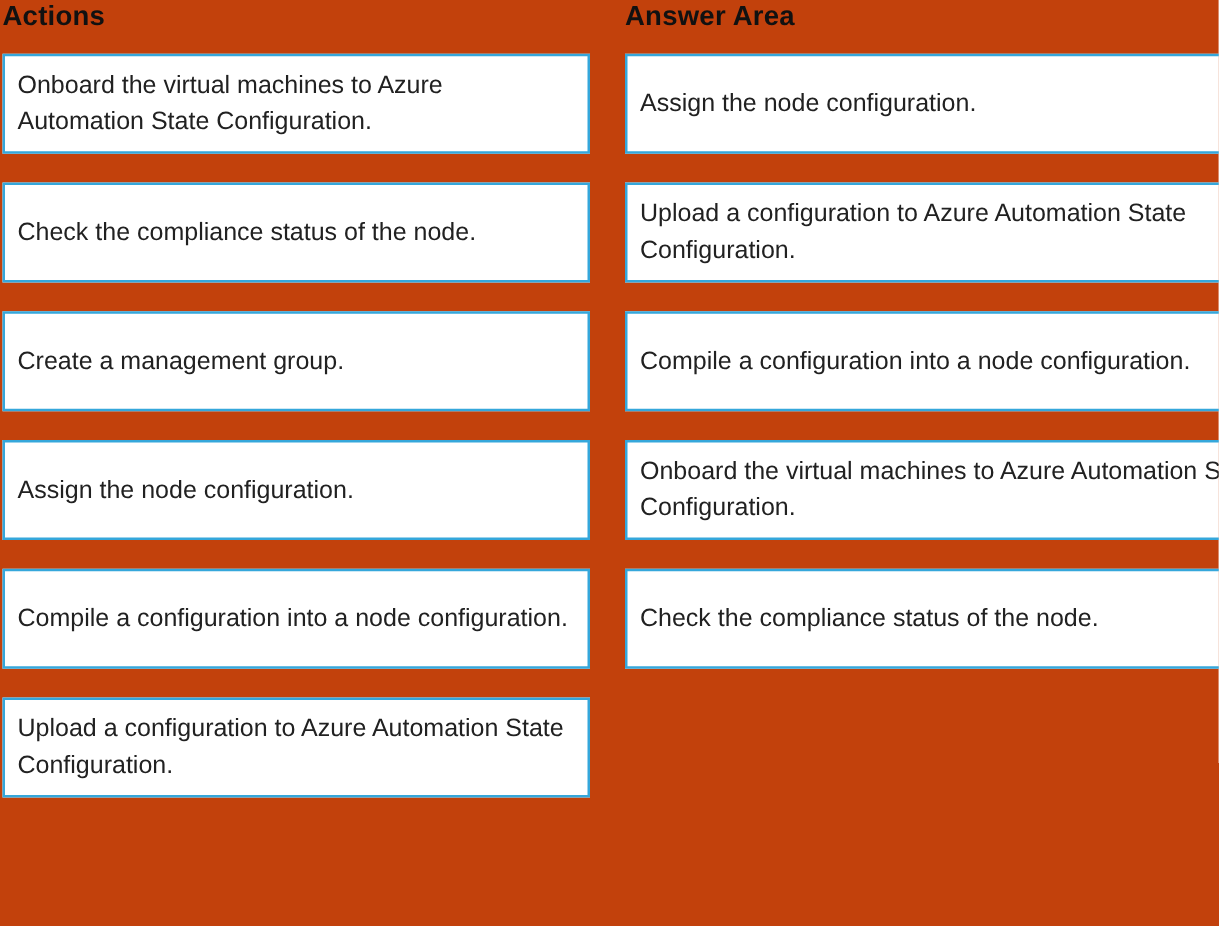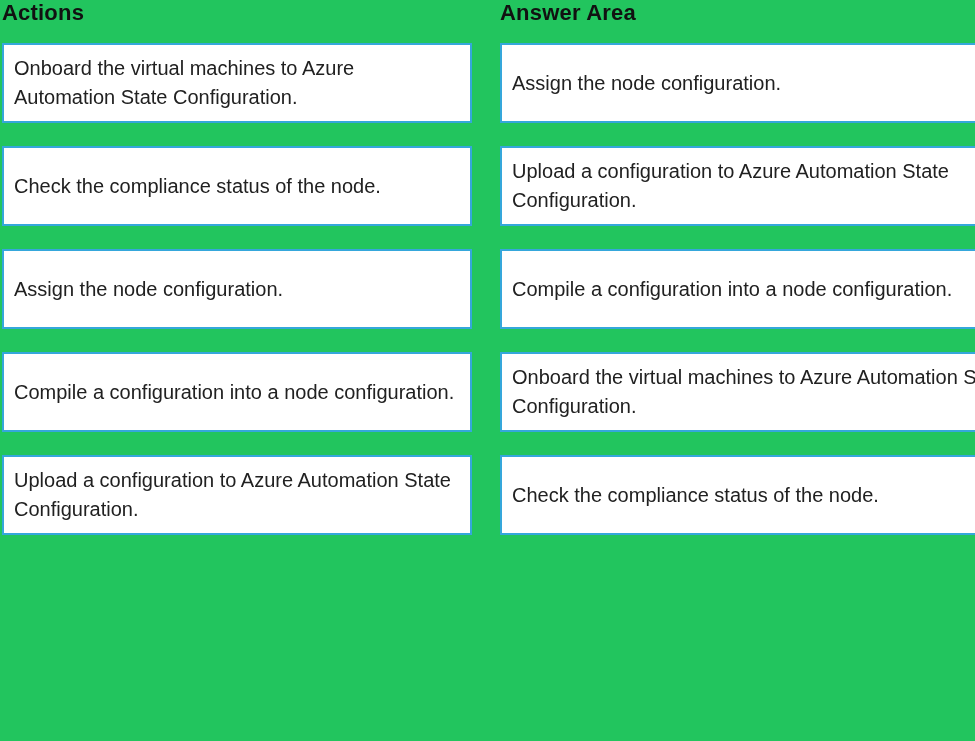--- a/index.html
+++ b/index.html
@@ -9,21 +9,21 @@
     width: 975px;
     height: 741px;
     overflow: hidden;
     font-family: "Liberation Sans", sans-serif;
     -webkit-font-smoothing: antialiased;
   }
   .stage {
     position: relative;
     width: 975px;
     height: 741px;
-    background: #22c55e;
+    background: #c2410c;
   }
   .column {
     position: absolute;
     top: 0;
   }
   .col-actions {
     left: 2px;
     width: 470px;
   }
   .col-answer {
@@ -65,20 +65,23 @@
     <div>
 
         <div class="card">
           <span class="card-label">Onboard the virtual machines to Azure Automation State Configuration.</span>
         </div>
 
         <div class="card">
           <span class="card-label">Check the compliance status of the node.</span>
         </div>
 
+        <div class="card">
+          <span class="card-label">Create a management group.</span>
+        </div>
 
         <div class="card">
           <span class="card-label">Assign the node configuration.</span>
         </div>
 
         <div class="card">
           <span class="card-label">Compile a configuration into a node configuration.</span>
         </div>
 
         <div class="card">

